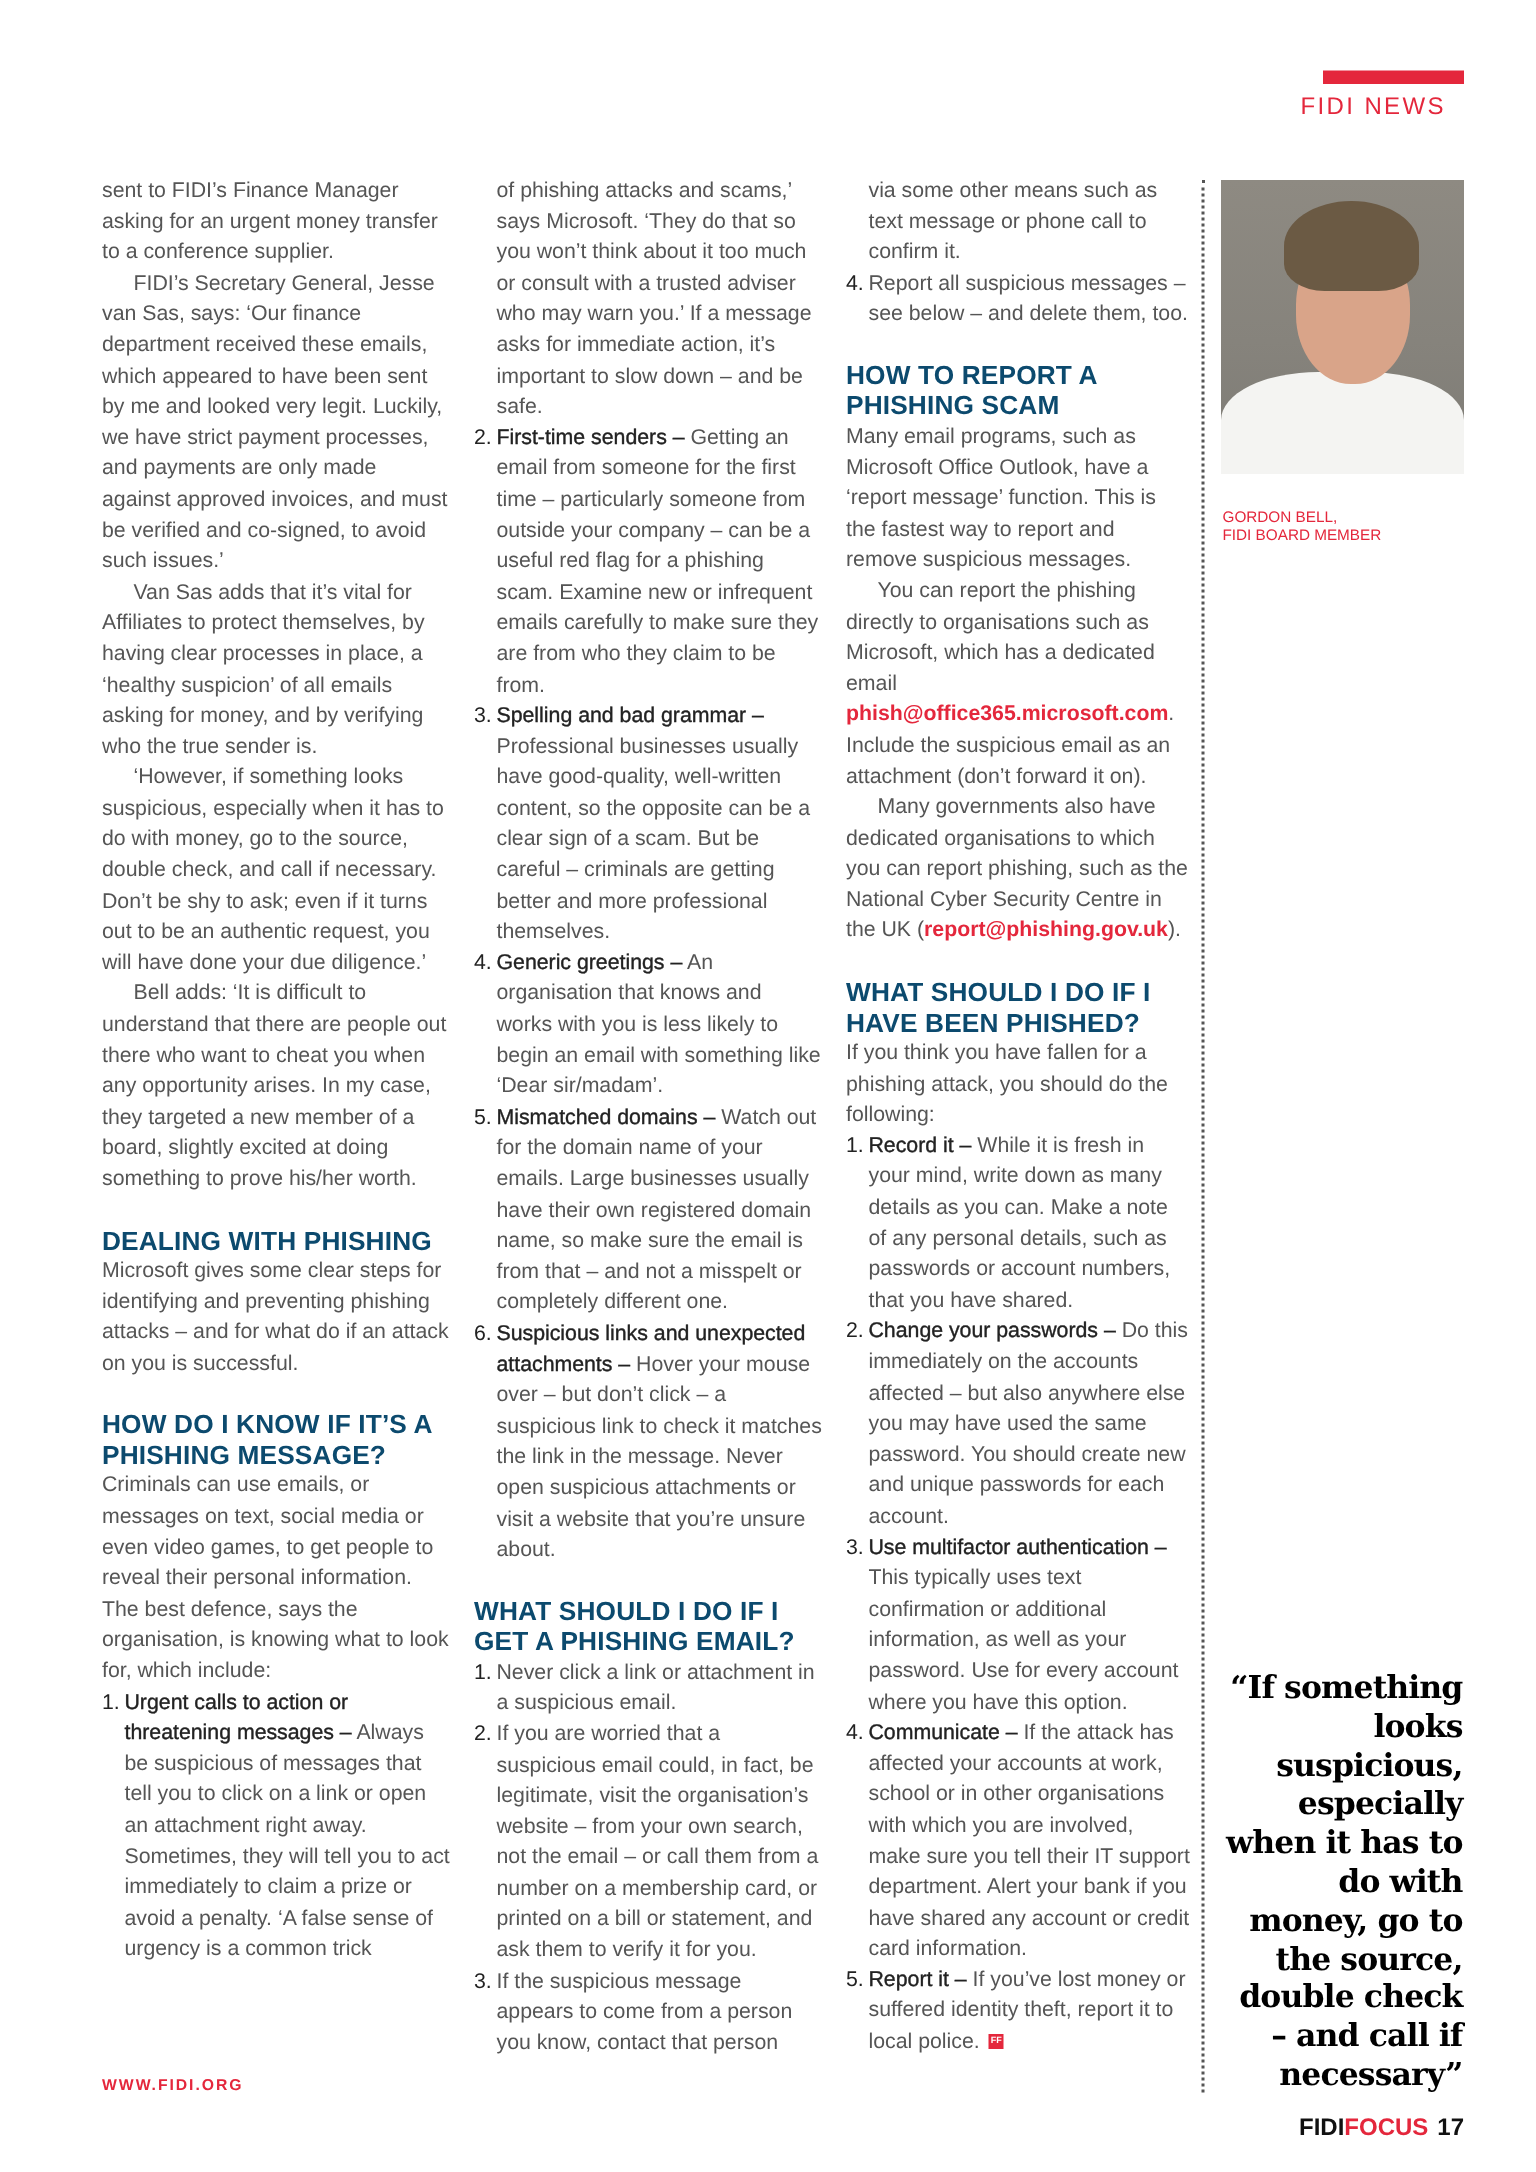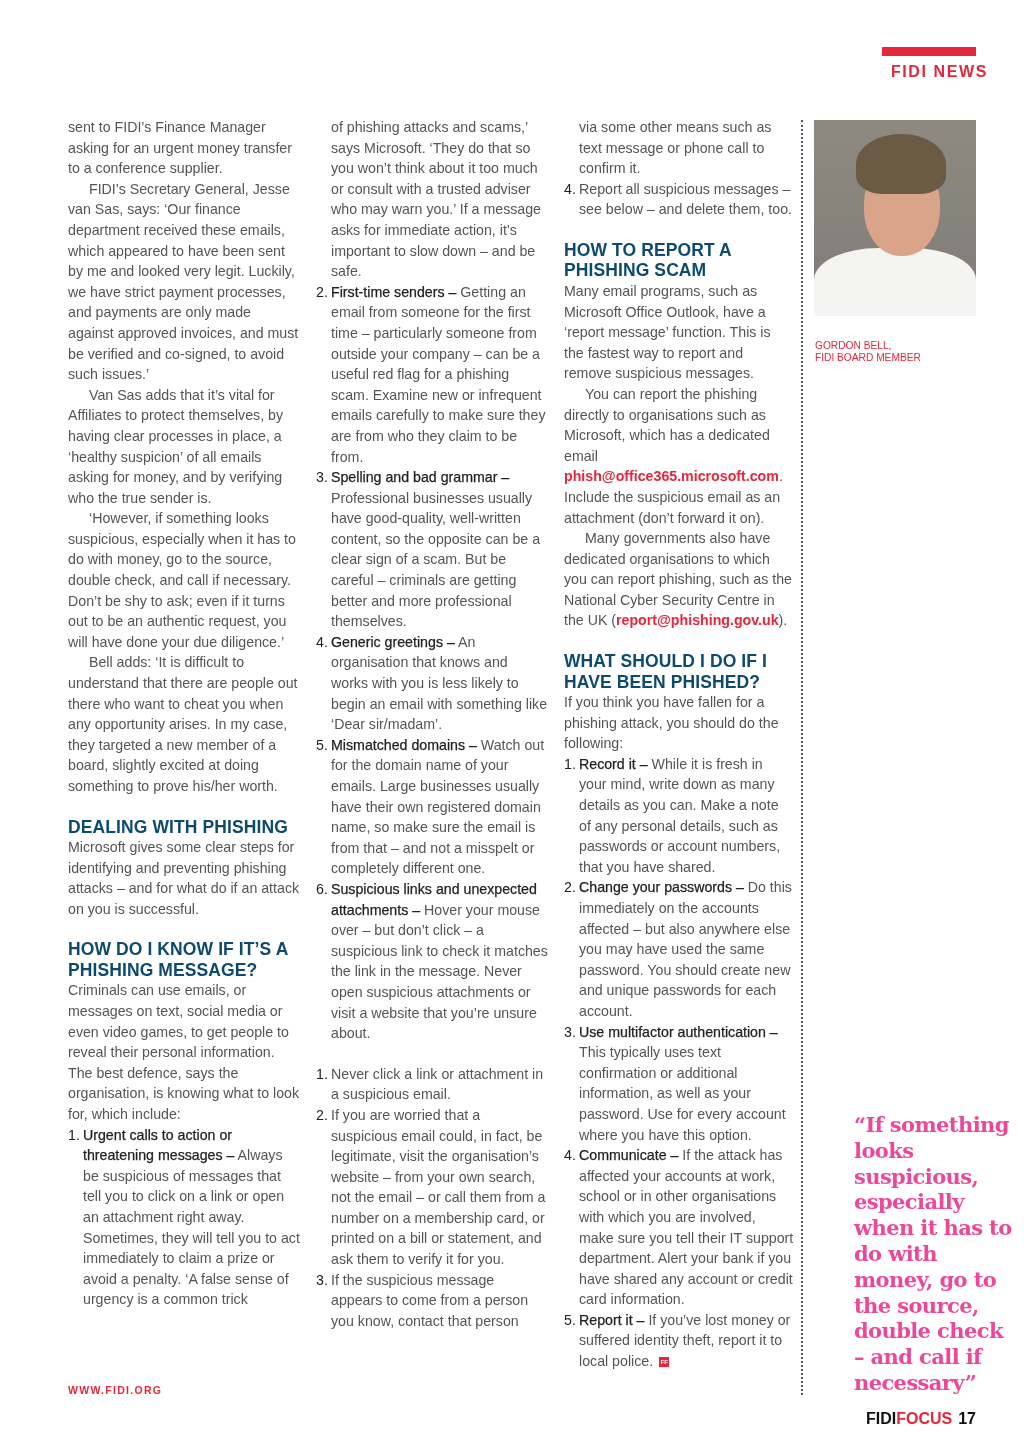--- a/index.html
+++ b/index.html
@@ -1,38 +1,38 @@
 <!DOCTYPE html>
 <html><head>
 <meta charset="utf-8">
 <style>
   html,body{margin:0;padding:0;background:#fff;}
   body{width:1024px;height:1448px;position:relative;overflow:hidden;font-family:"Liberation Sans","DejaVu Sans",sans-serif;color:#555;}
   .topbar{position:absolute;left:882px;top:47px;width:94px;height:9px;background:#e4273c;}
-  .section-label{position:absolute;right:36px;top:63px;font-size:16px;font-weight:bold;letter-spacing:1.6px;color:#e4273c;}
+  .section-label{position:absolute;right:60px;top:63px;font-size:16px;font-weight:normal;letter-spacing:1.6px;color:#e4273c;}
   .col{position:absolute;top:117px;font-size:14.2px;line-height:20.6px;color:#555;}
   .col1{left:68px;width:232px;}
   .col2{left:316px;width:232px;}
   .col3{left:564px;width:230px;}
   p{margin:0;}
   p.ind{text-indent:21px;}
   h2{margin:0;font-size:17.5px;line-height:20.5px;font-weight:900;color:#0c4a6e;text-transform:uppercase;letter-spacing:0.1px;}
   .gap{height:20px;}
   ol{margin:0;padding:0;list-style:none;}
   li{position:relative;padding-left:15px;}
   li .num{position:absolute;left:0;top:0;color:#222;}
   li b,.term{color:#222;font-weight:normal;-webkit-text-stroke:0.25px #222;}
   .red{color:#e4273c;font-weight:bold;}
   .divider{position:absolute;left:801px;top:120px;height:1275px;border-left:2px dotted #555;}
   .photo{position:absolute;left:814px;top:120px;width:162px;height:196px;background:linear-gradient(180deg,#8e8a82 0%,#86837c 55%,#7d7b75 100%);overflow:hidden;}
   .photo .hair{position:absolute;left:42px;top:14px;width:90px;height:60px;border-radius:50% 50% 30% 30%;background:#6b5a44;}
   .photo .face{position:absolute;left:50px;top:40px;width:76px;height:96px;border-radius:45% 45% 48% 48%;background:#d9a489;}
   .photo .shirt{position:absolute;left:0;top:128px;width:162px;height:80px;border-radius:40% 40% 0 0;background:#f4f4f2;}
   .caption{position:absolute;left:815px;top:340px;font-size:10.2px;line-height:12px;font-weight:400;color:#e4273c;}
-  .quote{position:absolute;left:854px;top:1112px;width:160px;font-family:"DejaVu Serif","Liberation Serif",serif;font-weight:bold;font-size:21px;line-height:25.8px;color:#ec4899;letter-spacing:-0.6px;}
+  .quote{position:absolute;left:815px;top:1112px;width:160px;font-family:"DejaVu Serif","Liberation Serif",serif;font-weight:bold;font-size:21px;line-height:25.8px;color:#000000;letter-spacing:-0.6px;text-align:right;}
   .footer-url{position:absolute;left:68px;top:1384px;font-size:10.5px;font-weight:bold;letter-spacing:1.3px;color:#e4273c;}
   .footer-brand{position:absolute;right:48px;top:1410px;font-size:16px;font-weight:900;}
   .footer-brand .a{color:#111;}
   .footer-brand .b{color:#e4273c;}
   .footer-brand .pg{color:#111;margin-left:6px;}
   .ff{display:inline-block;width:10px;height:10px;background:#e4273c;color:#fff;font-size:6px;line-height:10px;text-align:center;font-weight:bold;margin-left:6px;vertical-align:middle;}
 </style>
 </head>
 <body>
 
@@ -61,20 +61,21 @@
 <div class="col col2">
   <p style="padding-left:15px">of phishing attacks and scams,’ says Microsoft. ‘They do that so you won’t think about it too much or consult with a trusted adviser who may warn you.’ If a message asks for immediate action, it’s important to slow down – and be safe.</p>
   <ol>
     <li><span class="num">2.</span><span class="term">First-time senders –</span><span> Getting an email from someone for the first time – particularly someone from outside your company – can be a useful red flag for a phishing scam. Examine new or infrequent emails carefully to make sure they are from who they claim to be from.</span></li>
     <li><span class="num">3.</span><span class="term">Spelling and bad grammar –</span><span> Professional businesses usually have good-quality, well-written content, so the opposite can be a clear sign of a scam. But be careful – criminals are getting better and more professional themselves.</span></li>
     <li><span class="num">4.</span><span class="term">Generic greetings –</span><span> An organisation that knows and works with you is less likely to begin an email with something like ‘Dear sir/madam’.</span></li>
     <li><span class="num">5.</span><span class="term">Mismatched domains –</span><span> Watch out for the domain name of your emails. Large businesses usually have their own registered domain name, so make sure the email is from that – and not a misspelt or completely different one.</span></li>
     <li><span class="num">6.</span><span class="term">Suspicious links and unexpected attachments –</span><span> Hover your mouse over – but don’t click – a suspicious link to check it matches the link in the message. Never open suspicious attachments or visit a website that you’re unsure about.</span></li>
   </ol>
   <div class="gap"></div>
+  <h2>WHAT SHOULD I DO IF I GET A PHISHING EMAIL?</h2>
   <ol>
     <li><span class="num">1.</span><span>Never click a link or attachment in a suspicious email.</span></li>
     <li><span class="num">2.</span><span>If you are worried that a suspicious email could, in fact, be legitimate, visit the organisation’s website – from your own search, not the email – or call them from a number on a membership card, or printed on a bill or statement, and ask them to verify it for you.</span></li>
     <li><span class="num">3.</span><span>If the suspicious message appears to come from a person you know, contact that person</span></li>
   </ol>
 </div>
 
 <div class="col col3">
   <p style="padding-left:15px">via some other means such as text message or phone call to confirm it.</p>
   <ol>

